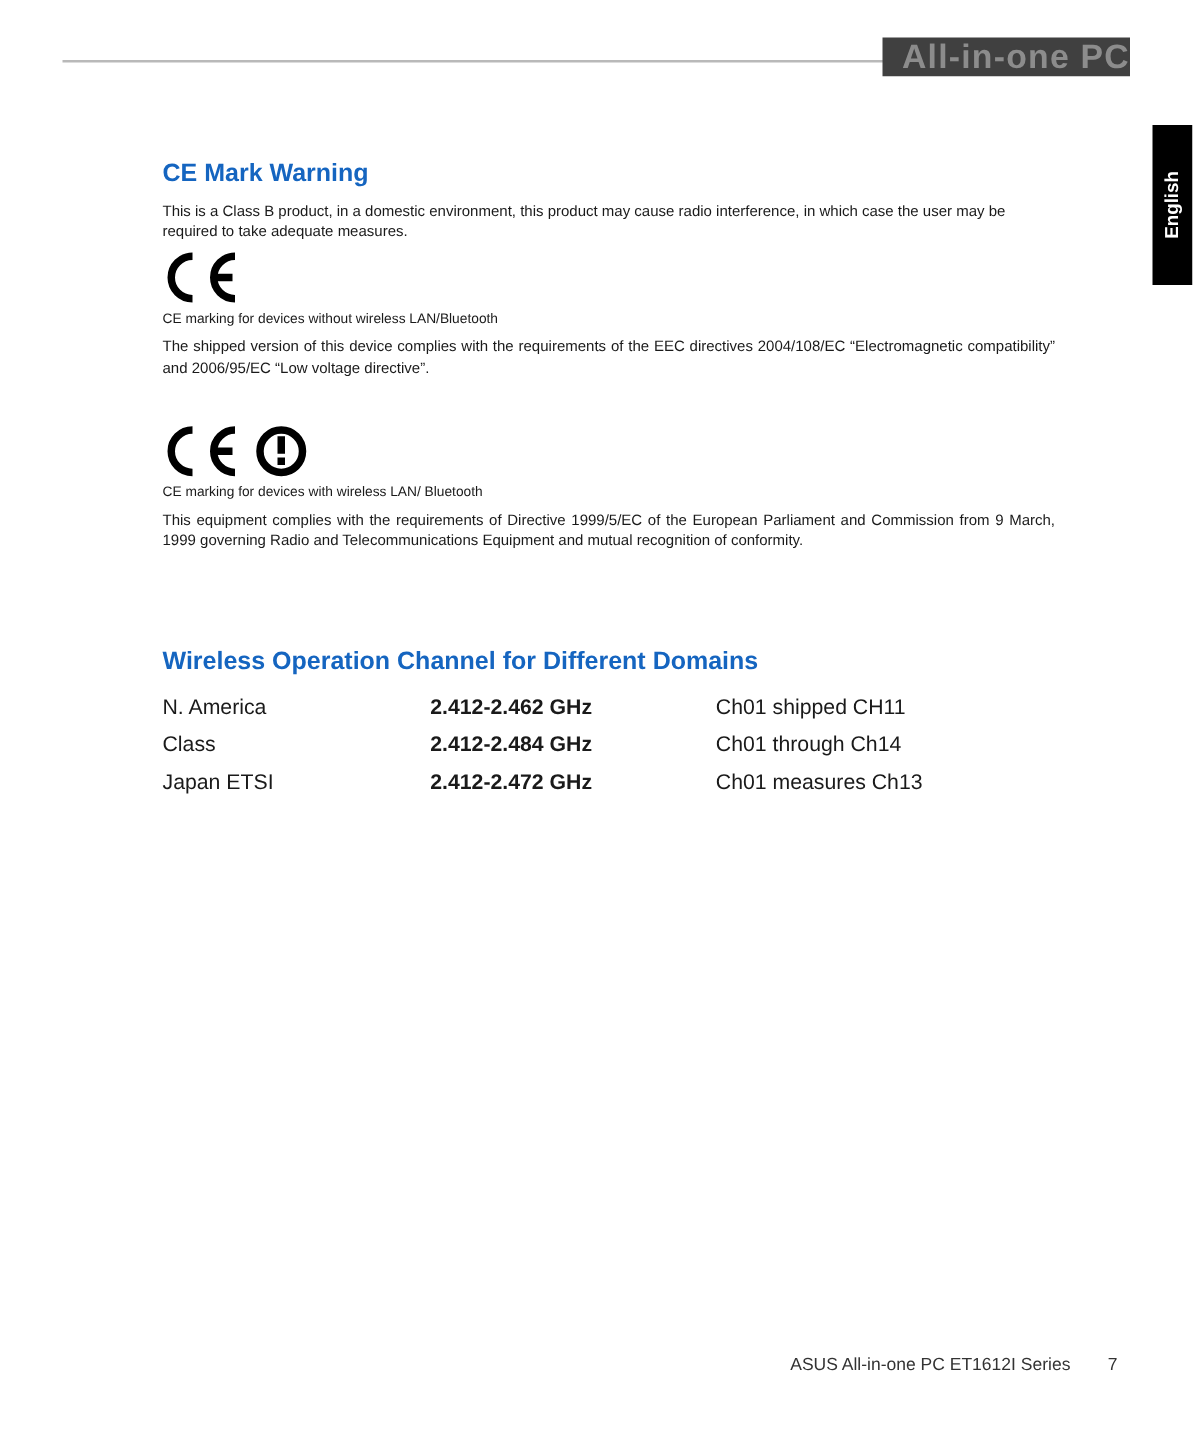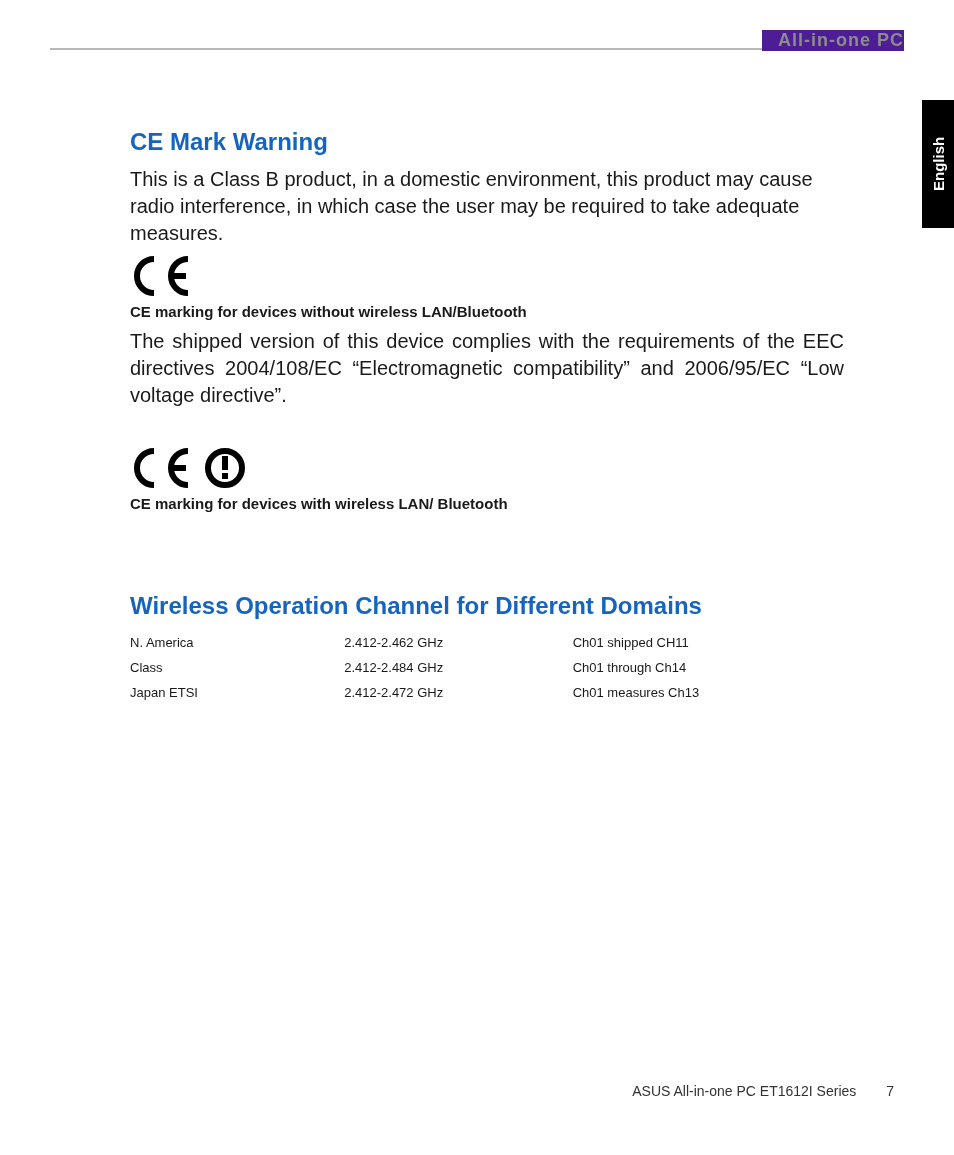--- a/index.html
+++ b/index.html
@@ -28,24 +28,24 @@
     top: 18px;
     left: 0;
     right: 0;
     height: 2px;
     background: #b9b9b9;
   }
   .header-title {
     position: absolute;
     right: 0;
     top: 0;
-    background: #4c1d95;
+    background: #404040;
     padding-left: 16px;
     font-family: "Arial Black", "Segoe UI", sans-serif;
-    font-size: 18px;
+    font-size: 27px;
     font-weight: 600;
     letter-spacing: 1px;
     color: #8c8c8c;
     font-stretch: condensed;
   }
   .lang-tab {
     position: absolute;
     right: 0;
     top: 100px;
     width: 32px;
@@ -59,59 +59,59 @@
     justify-content: center;
     writing-mode: vertical-rl;
     transform: rotate(180deg);
   }
   .content {
     padding-left: 80px;
     padding-right: 60px;
   }
   h2.blue {
     color: #1565c0;
-    font-size: 24px;
+    font-size: 20px;
     font-weight: 700;
     margin-bottom: 10px;
   }
   p.body {
-    font-size: 20px;
+    font-size: 12px;
     line-height: 1.35;
     margin-bottom: 6px;
   }
   p.body.just {
     text-align: justify;
   }
   .ce-row {
     display: flex;
     align-items: center;
     gap: 6px;
     margin: 8px 0 6px 0;
   }
   .ce-row svg { display: block; }
   h3.bold {
-    font-size: 15px;
-    font-weight: 700;
+    font-size: 11px;
+    font-weight: 400;
     margin-bottom: 8px;
   }
   .spacer-med { height: 24px; }
   .spacer-lg { height: 72px; }
   table.channels {
     border-collapse: collapse;
     width: 100%;
     margin-top: 10px;
   }
   table.channels td {
-    font-size: 13px;
+    font-size: 17px;
     padding: 5px 0;
     vertical-align: top;
     margin-left: 28px;
   }
   table.channels td:nth-child(1){ width: 30%; }
-  table.channels td:nth-child(2){ width: 32%; }
+  table.channels td:nth-child(2){ width: 32%; font-weight: bold; }
   table.channels td:nth-child(3){ width: 38%; }
   .footer {
     position: absolute;
     bottom: 56px;
     right: 60px;
     font-size: 14px;
     color: #333;
   }
   .footer .pn { margin-left: 26px; }
 </style>
@@ -162,20 +162,21 @@
       <span>
         <svg width="42" height="42" viewBox="0 0 42 42">
           <circle cx="21" cy="21" r="17" fill="none" stroke="#000" stroke-width="6"></circle>
           <rect x="18" y="9" width="6" height="14" fill="#000"></rect>
           <rect x="18" y="26" width="6" height="6" fill="#000"></rect>
         </svg>
       </span>
     </div>
 
     <h3 class="bold">CE marking for devices with wireless LAN/ Bluetooth</h3>
+    <p class="body just">This equipment complies with the requirements of Directive 1999/5/EC of the European Parliament and Commission from 9 March, 1999 governing Radio and Telecommunications Equipment and mutual recognition of conformity.</p>
 
     <div class="spacer-lg"></div>
 
     <h2 class="blue">Wireless Operation Channel for Different Domains</h2>
     <table class="channels">
       <tbody>
           <tr>
         <td>N. America</td>
         <td>2.412-2.462 GHz</td>
         <td>Ch01 shipped CH11</td>

